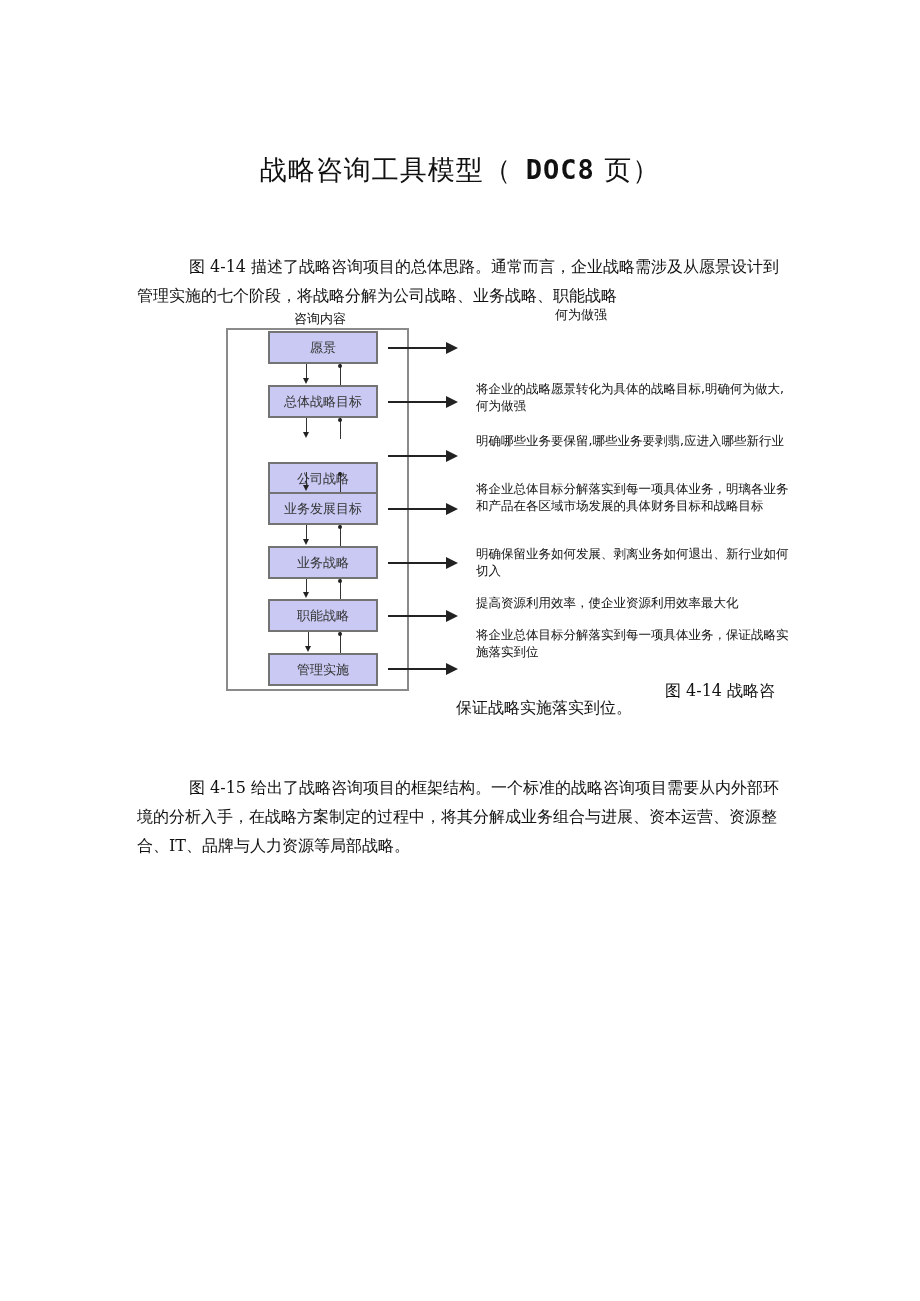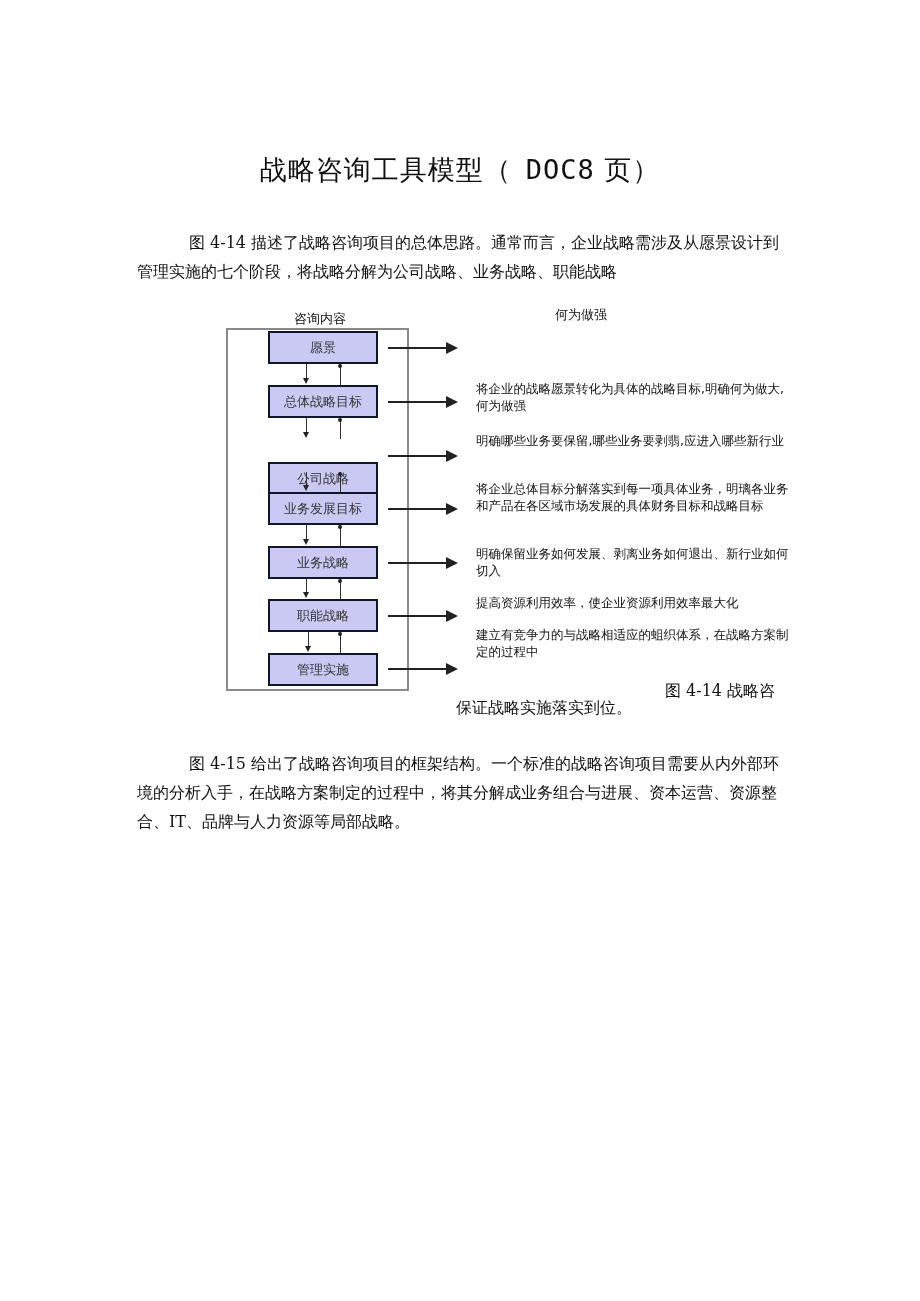--- a/index.html
+++ b/index.html
@@ -1,33 +1,33 @@
 <!DOCTYPE html>
 <html><head>
   <meta charset="utf-8">
   <style>
     html, body { margin: 0; padding: 0; background: #ffffff; }
     body { width: 920px; height: 1301px; position: relative; overflow: hidden;
            font-family: "DejaVu Serif", "Liberation Serif", serif; color: #111; }
     .title { position: absolute; left: 0; width: 920px; top: 152px; text-align: center;
              font-size: 27px; letter-spacing: 1px; font-family: "DejaVu Sans", sans-serif; font-weight: normal; }
-    .title .doc { font-family: "DejaVu Sans Mono", "Liberation Mono", monospace; font-weight: normal; margin-left: 14px; }
-    .para { position: absolute; left: 137px; width: 650px; font-size: 16px; line-height: 29px; }
+    .title .doc { font-family: "DejaVu Sans Mono", "Liberation Mono", monospace; font-weight: bold; margin-left: 14px; }
+    .para { position: absolute; left: 137px; width: 650px; font-size: 16px; line-height: 29px; margin-top: 24px; }
     .para .indent { display: inline-block; width: 52px; }
     #p1 { top: 228px; }
     #p2 { top: 749px; }
     .diagram { position: absolute; left: 0; top: 0; width: 920px; height: 740px; pointer-events: none; }
     .diagram * { pointer-events: auto; }
     .col-head { position: absolute; font-family: "DejaVu Sans", sans-serif; font-size: 13px; }
     #head-left { left: 294px; top: 310px; }
     #head-right { left: 555px; top: 306px; }
     .frame { position: absolute; left: 226px; top: 328px; width: 183px; height: 363px;
              border: 2px solid #8a8a8a; box-sizing: border-box; background: #fff; }
     .stage { position: absolute; left: 268px; width: 110px; height: 33px; box-sizing: border-box;
-             background: #c9c9f3; border: 2px solid #0f172a;
+             background: #c9c9f3; border: 2px solid #737373;
              font-family: "DejaVu Sans", sans-serif; font-size: 13px; color: #333;
              display: flex; align-items: center; justify-content: center; }
     .vline { position: absolute; width: 1px; background: #333; }
     .arrow-down { position: absolute; width: 0; height: 0; border-left: 3px solid transparent;
                   border-right: 3px solid transparent; border-top: 6px solid #222; }
     .dot { position: absolute; width: 4px; height: 4px; background: #222; border-radius: 50%; }
     .harrow { position: absolute; left: 388px; width: 60px; height: 2px; background: #222; }
     .harrow::after { content: ""; position: absolute; right: -10px; top: -5px; width: 0; height: 0;
                      border-top: 6px solid transparent; border-bottom: 6px solid transparent;
                      border-left: 12px solid #222; }
@@ -108,19 +108,19 @@
   <div class="harrow" style="top:508px"></div>
   <div class="harrow" style="top:562px"></div>
   <div class="harrow" style="top:615px"></div>
   <div class="harrow" style="top:668px"></div>
 
   <div class="goal" style="top:380px">将企业的战略愿景转化为具体的战略目标,明确何为做大,何为做强</div>
   <div class="goal" style="top:432px">明确哪些业务要保留,哪些业务要剥翡,应进入哪些新行业</div>
   <div class="goal" style="top:545px">明确保留业务如何发展、剥离业务如何退出、新行业如何切入</div>
   <div class="goal" style="top:480px">将企业总体目标分解落实到每一项具体业务，明璃各业务和产品在各区域市场发展的具体财务目标和战略目标</div>
   <div class="goal" style="top:594px">提高资源利用效率，使企业资源利用效率最大化</div>
-  <div class="goal" style="top:626px">建立有竞争力的与战略相适应的蛆织体系，在战略方案制定的过程中</div>
+  <div class="goal" style="top:626px">将企业总体目标分解落实到每一项具体业务，保证战略实施落实到位</div>
 </div>
 
 <div class="caption" id="cap1">图 4-14 战略咨</div>
 <div class="caption" id="cap2">保证战略实施落实到位。</div>
 
 <div class="para" id="p2"><span class="indent"></span><span>图 4-15 给出了战略咨询项目的框架结构。一个标准的战略咨询项目需要从内外部环境的分析入手，在战略方案制定的过程中，将其分解成业务组合与进展、资本运营、资源整合、IT、品牌与人力资源等局部战略。</span></div>
 
 </body></html>

